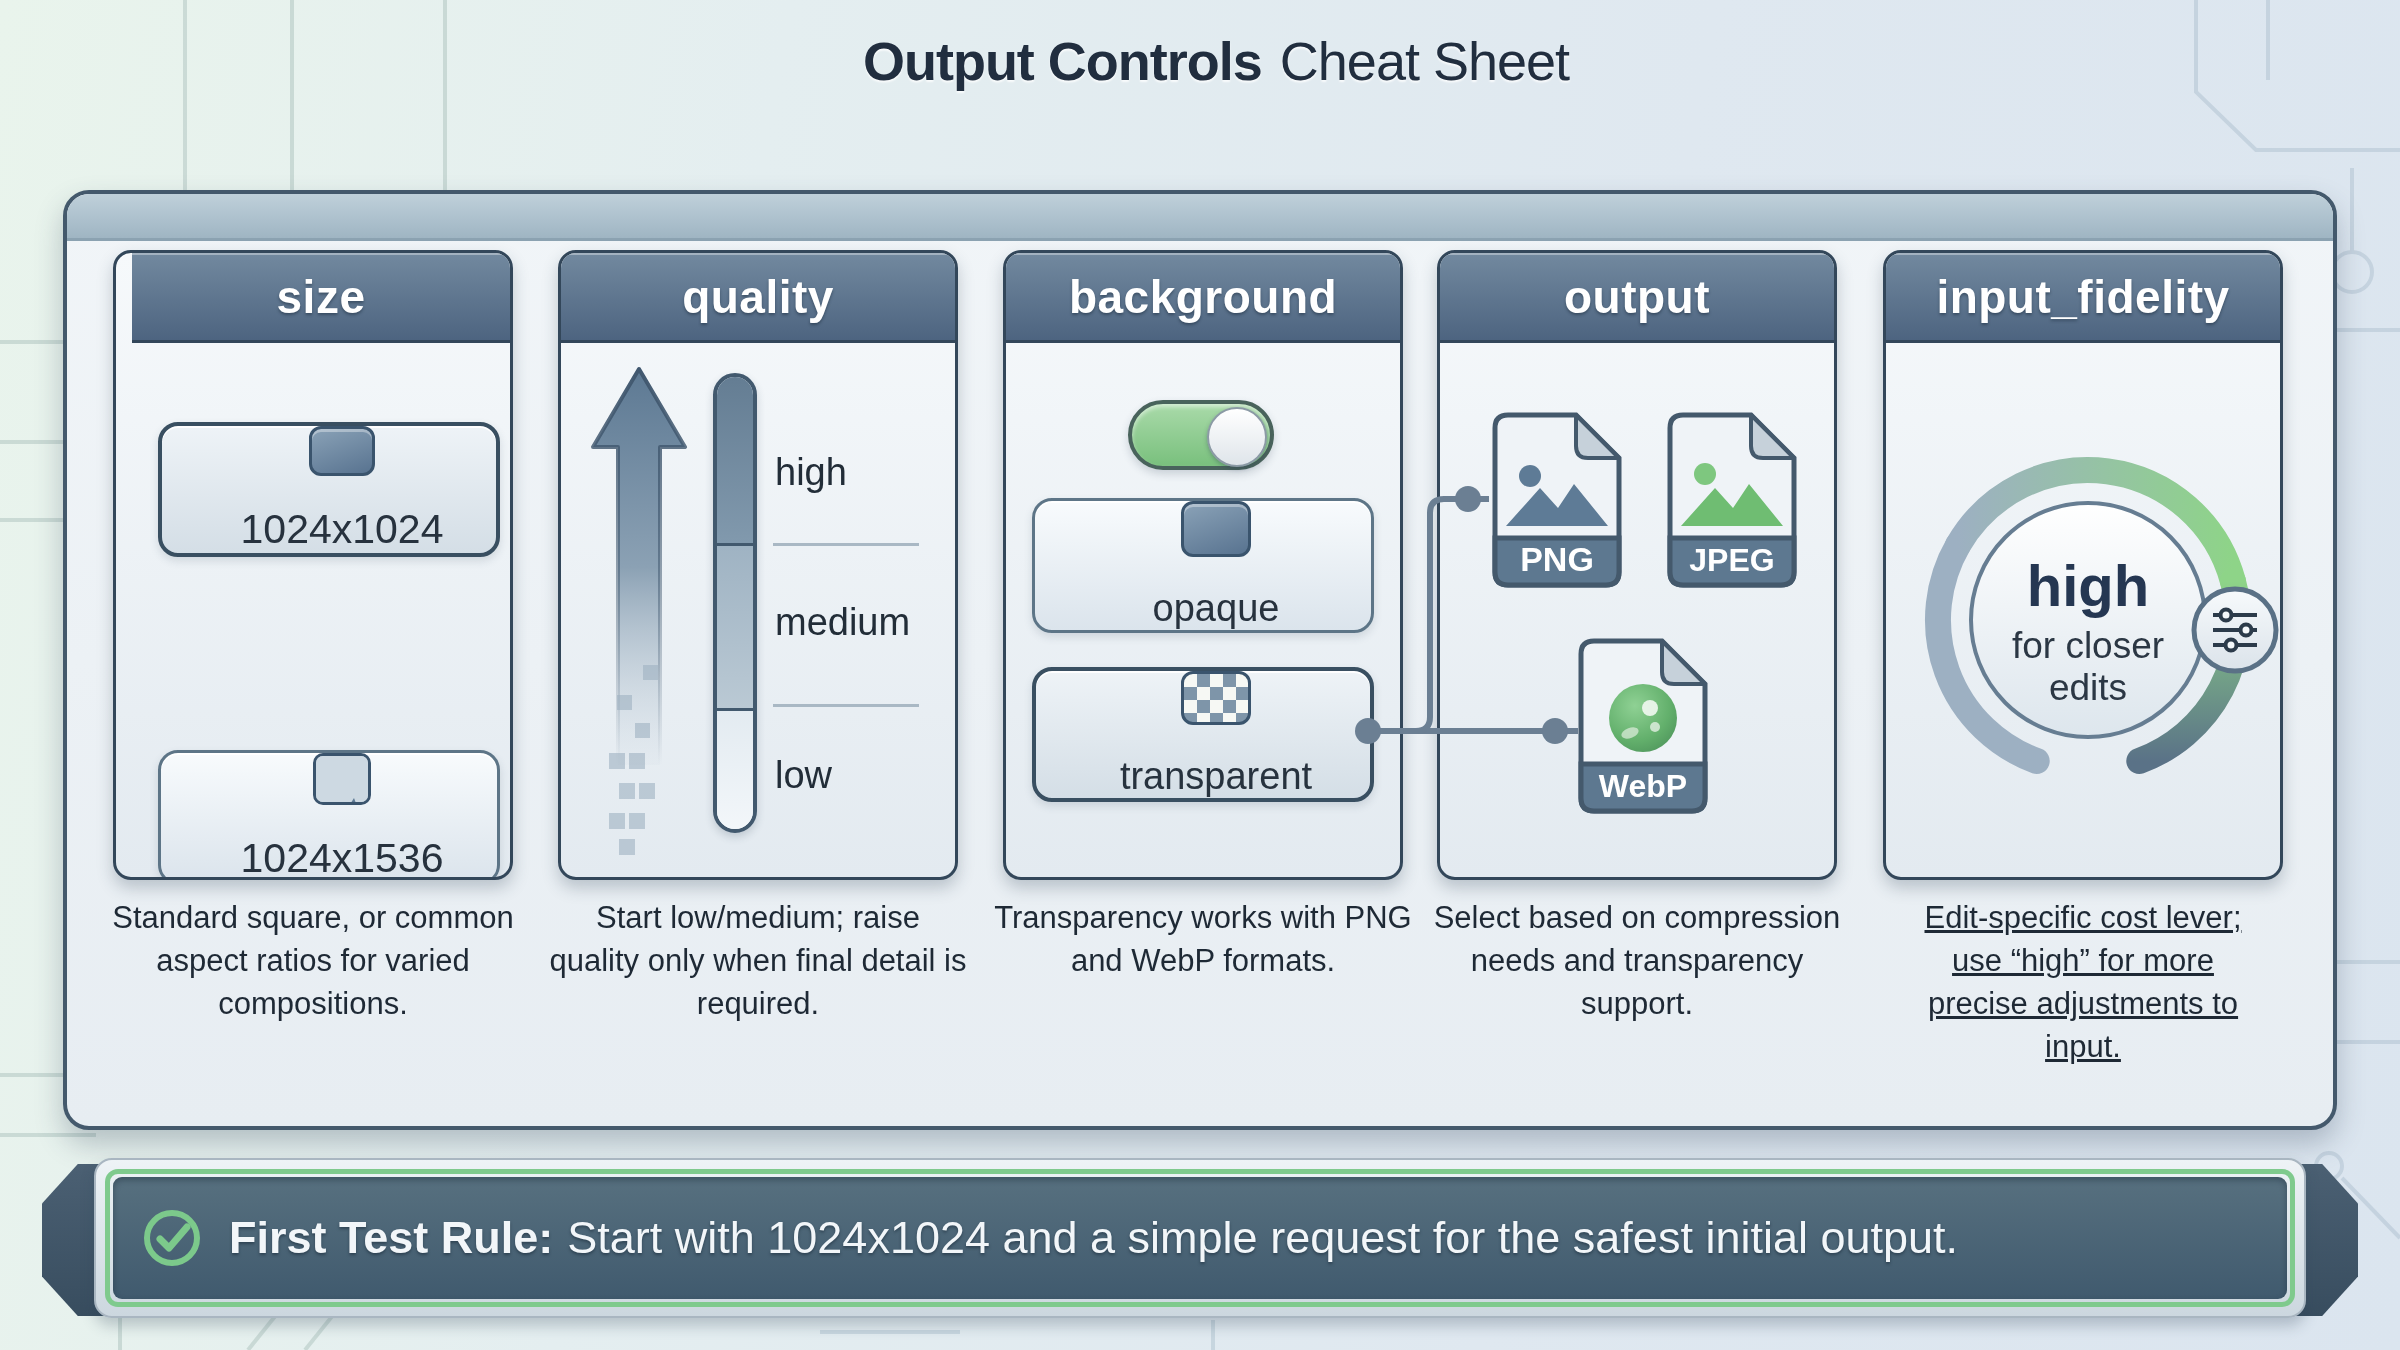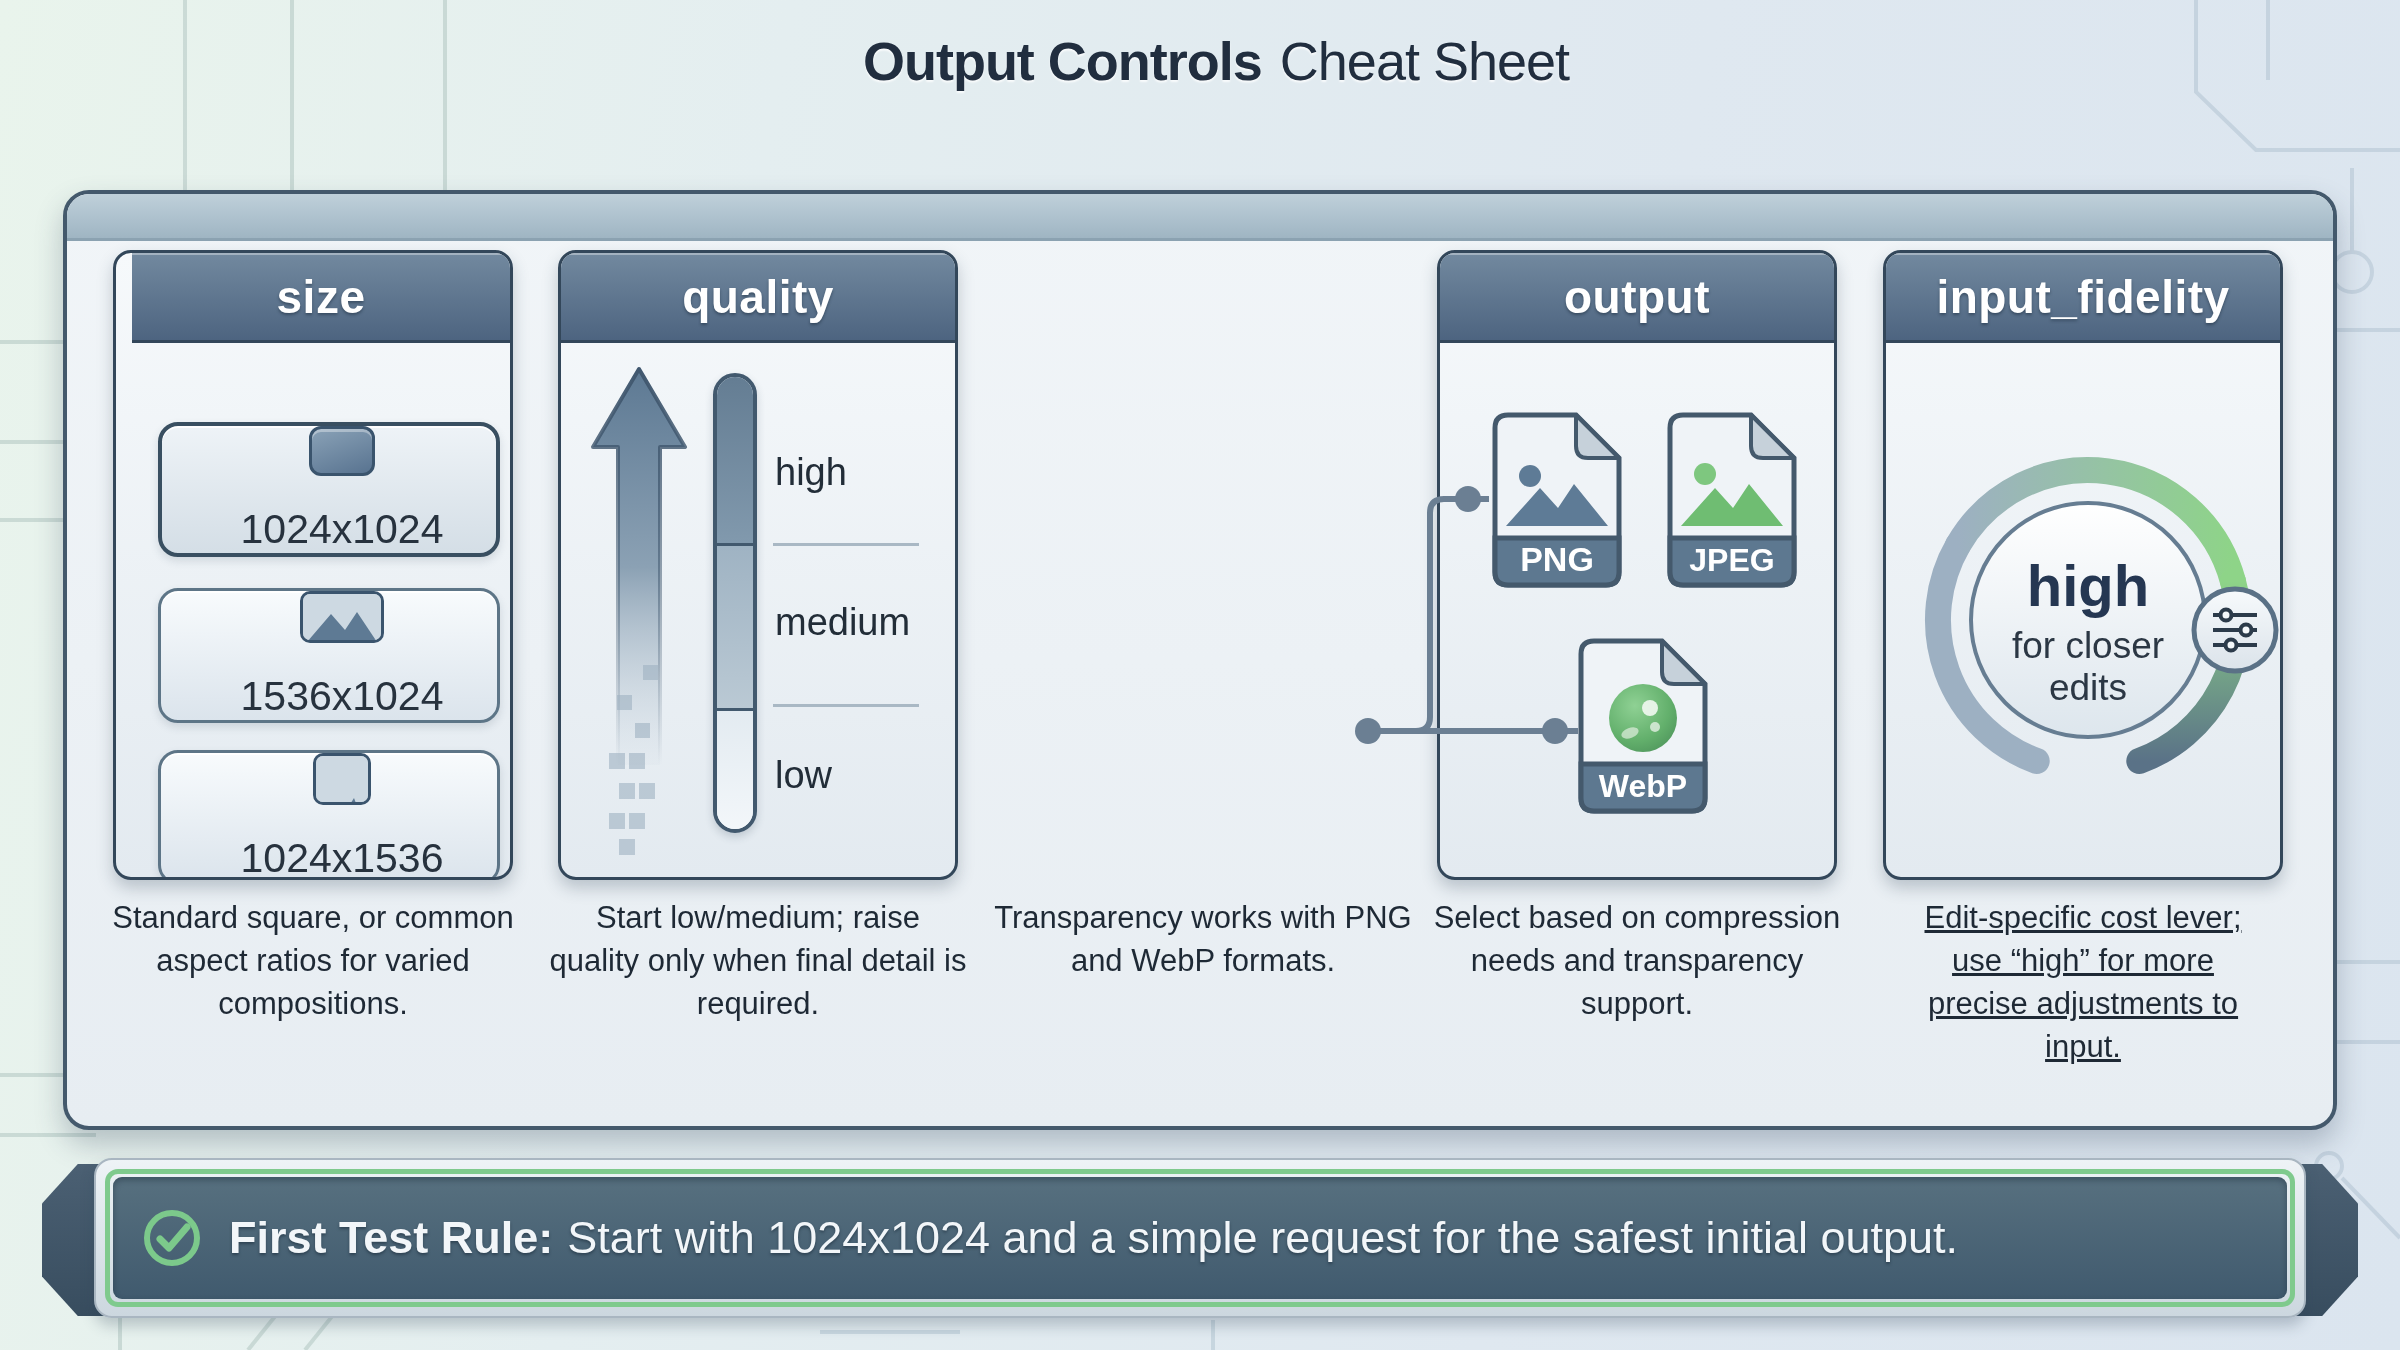--- a/index.html
+++ b/index.html
@@ -169,29 +169,20 @@
   <div class="panel">
     <div class="panel-strip"></div>
 
     <div class="card" style="left:46px;padding-left:16px;">
       <div class="card-header">size</div>
       <div class="card-body">
         <div class="opt-row selected" style="top:79px;">
           <div class="sq-icon"></div>
           <div class="opt-label">1024x1024</div>
         </div>
-        <div class="opt-row" style="top:245px;">
-          <div class="img-icon land">
-            <svg width="78" height="52" viewBox="0 0 78 52">
-                <rect x="0" y="0" width="78" height="52" fill="#cdd9e2"></rect>
-                <path d="M4 48 L28 20 L42 36 L54 18 L74 48 Z" fill="#5e7a94"></path>
-              </svg>
-          </div>
-          <div class="opt-label">1536x1024</div>
-        </div>
         <div class="opt-row" style="top:407px;">
           <div class="img-icon port">
             <svg width="52" height="78" viewBox="0 0 52 78">
                 <rect x="0" y="0" width="52" height="78" fill="#cdd9e2"></rect>
                 <path d="M2 74 L18 46 L28 58 L38 42 L50 74 Z" fill="#5e7a94"></path>
                 <rect x="0" y="52" width="52" height="26" fill="#5e7a94" opacity="0.55"></rect>
               </svg>
           </div>
           <div class="opt-label">1024x1536</div>
         </div>
@@ -236,20 +227,36 @@
         </div>
         <div class="q-label" style="top:108px;">high</div>
         <div class="q-divider" style="top:200px;"></div>
         <div class="q-label" style="top:258px;">medium</div>
         <div class="q-divider" style="top:361px;"></div>
         <div class="q-label" style="top:411px;">low</div>
       </div>
     </div>
     <div class="caption" style="left:481px;">Start low/medium; raise quality only when final detail is required.</div>
 
+    <div class="card" style="left:936px;">
+      <div class="card-header">background</div>
+      <div class="card-body">
+        <div class="toggle">
+          <div class="toggle-knob"></div>
+        </div>
+        <div class="opt-row bg-row1">
+          <div class="sq-icon" style="width:70px;height:70px;"></div>
+          <div class="opt-label" style="font-size:38px;">opaque</div>
+        </div>
+        <div class="opt-row selected bg-row2">
+          <div class="checker-icon"></div>
+          <div class="opt-label" style="font-size:38px;">transparent</div>
+        </div>
+      </div>
+    </div>
     <div class="caption" style="left:926px;">Transparency works with PNG and WebP formats.</div>
 
     <div class="card" style="left:1370px;">
       <div class="card-header">output</div>
       <div class="card-body">
 
         <svg class="file" style="left:52px;top:69px;" viewBox="0 0 130 176">
           <path d="M16 3 H84 L127 46 V160 Q127 173 114 173 H16 Q3 173 3 160 V16 Q3 3 16 3 Z" fill="#eff3f7" stroke="#44596c" stroke-width="5"></path>
           <path d="M84 3 L127 46 H96 Q84 46 84 34 Z" fill="#c6d1da" stroke="#44596c" stroke-width="4" stroke-linejoin="round"></path>
           <circle cx="38" cy="64" r="11" fill="#5e7b96"></circle>

